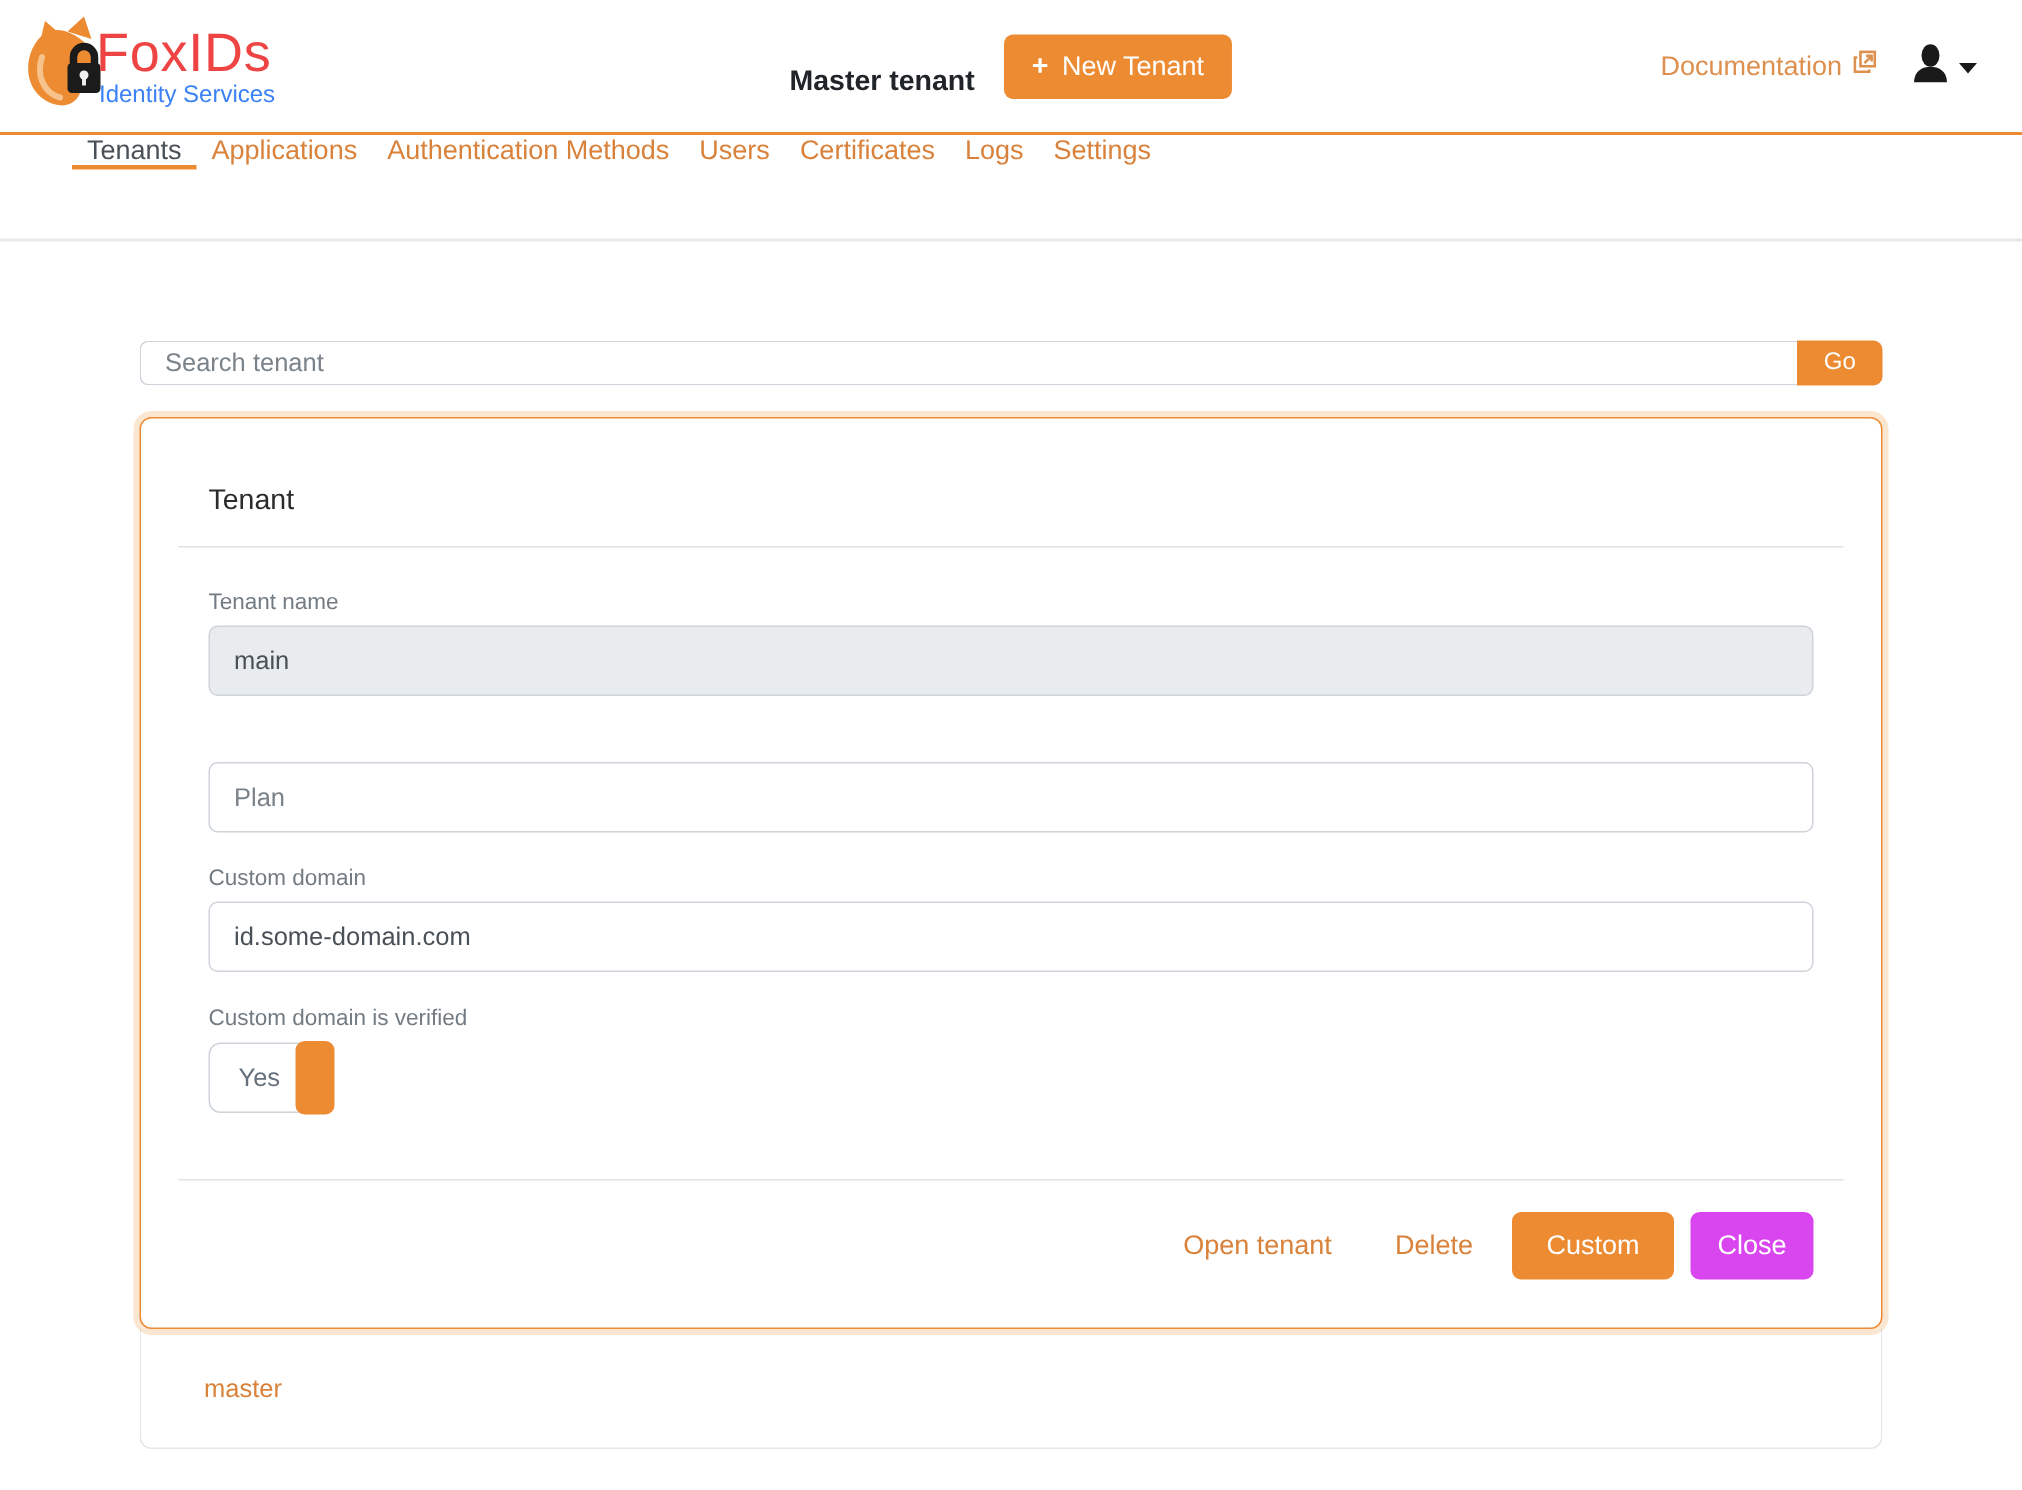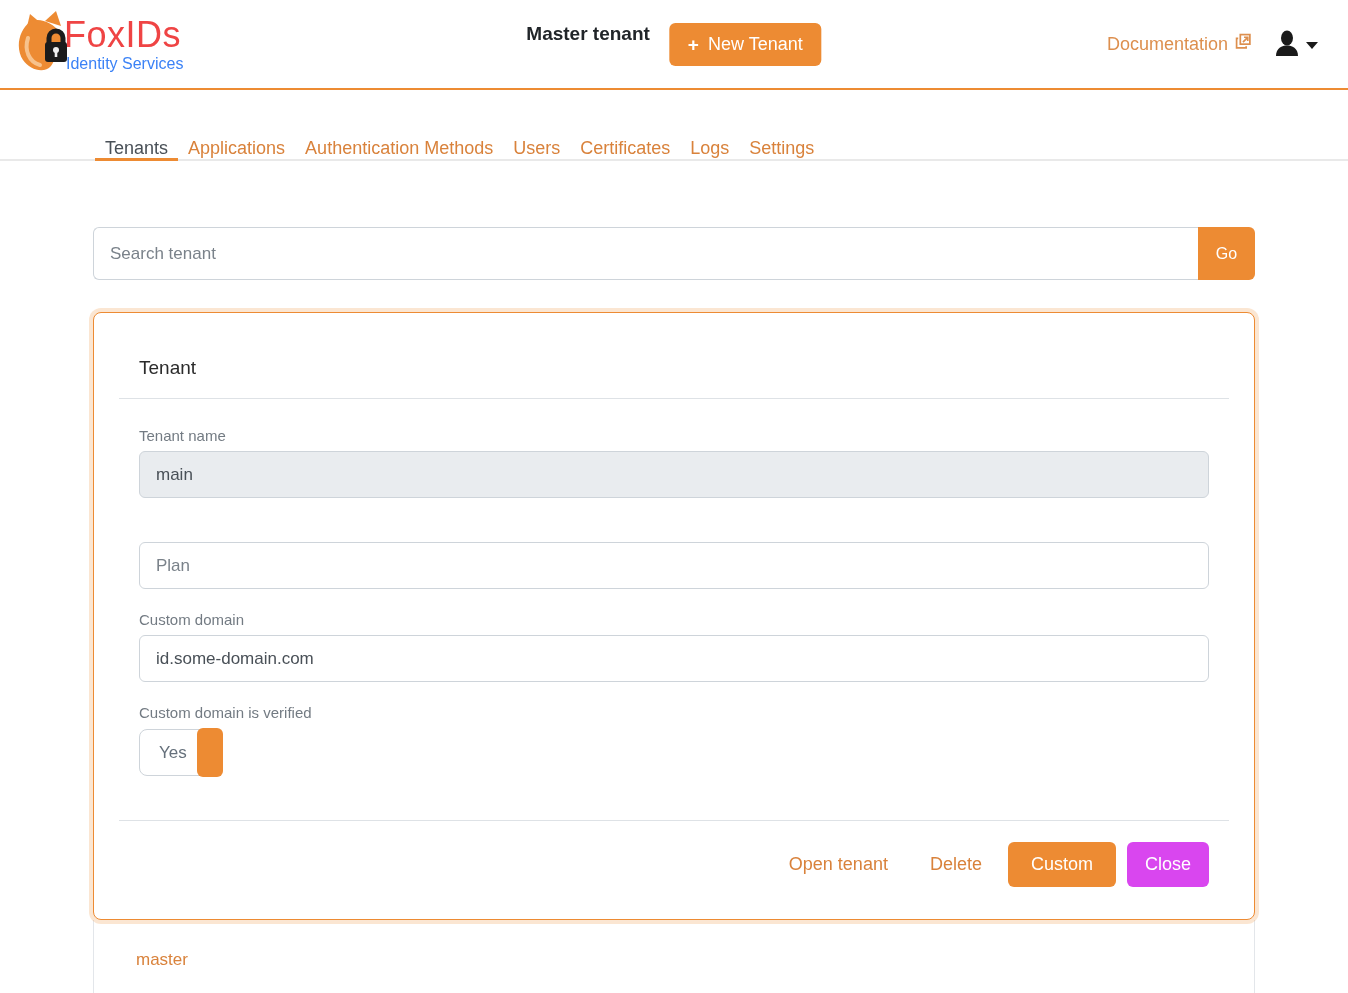--- a/index.html
+++ b/index.html
@@ -10,55 +10,55 @@
   .header {
     position: relative; height: 90px; display: flex; align-items: center;
     padding: 0 30px 0 16px; border-bottom: 2px solid #ed8b33; background: #fff;
   }
   .brand { display: flex; align-items: center; }
   .brand-text { display: flex; flex-direction: column; margin-left: -6px; margin-top: 2px; }
   .brand-name { font-size: 36px; font-weight: 400; color: #ef4444; letter-spacing: 0.5px; line-height: 36px; }
   .brand-tagline { font-size: 16px; color: #3b82f6; margin-top: 2px; margin-left: 2px; }
   .header-center {
     position: absolute; left: 50%; transform: translateX(-50%);
-    display: flex; align-items: flex-start; gap: 19px;
+    display: flex; align-items: flex-end; gap: 19px;
   }
   .page-title { font-size: 19px; font-weight: 700; color: #212529; }
   .btn { border: none; cursor: pointer; font-family: inherit; }
   .btn-primary {
     background: #ed8b33; color: #fff; font-size: 18px;
     padding: 11px 19px; border-radius: 6px; display: inline-flex; align-items: center;
   }
   .plus-glyph { font-weight: 700; font-size: 19px; margin-right: 9px; line-height: 1; }
   .header-right { margin-left: auto; display: flex; align-items: center; gap: 22px; }
   .doc-link { color: #dd8f4e; font-size: 18px; text-decoration: none; display: inline-flex; align-items: center; gap: 7px; }
   .user-menu { display: flex; align-items: center; gap: 6px; cursor: pointer; }
   .caret-down {
     width: 0; height: 0; border-left: 6px solid transparent; border-right: 6px solid transparent;
     border-top: 7px solid #1a1a1a; margin-top: 2px;
   }
 
   
   .nav-tabs {
-    display: flex; align-items: flex-end; height: 71px; padding-left: 95px;
+    display: flex; align-items: flex-start; height: 71px; padding-left: 48px;
     border-bottom: 2px solid #e9e9e9; background: #fff;
   }
   .tab {
     position: relative; display: flex; align-items: center; padding: 0 10px;
     font-size: 18px; color: #d9823b; cursor: pointer; text-decoration: none;
   }
   .tab.active { color: #495057; }
   .tab.active::after {
     content: ""; position: absolute; left: 0; right: 0; bottom: -2px; height: 3px; background: #ed8b33;
   }
 
   
   .content { width: 1162px; margin: 66px auto 0 auto; }
 
-  .search-group { display: flex; height: 53px; margin-bottom: 32px; border-radius: 12px; }
+  .search-group { display: flex; height: 30px; margin-bottom: 21px; border-radius: 12px; }
   .search-input {
     flex: 1; border: 1px solid #ced4da; border-right: none; border-radius: 6px 0 0 6px;
     padding: 0 16px; font-size: 17px; color: #495057; font-family: inherit; outline: none;
   }
   .search-input::placeholder { color: #7a828a; }
   .btn-go {
     width: 57px; background: #ed8b33; color: #fff; font-size: 16px;
     border-radius: 0 6px 6px 0;
   }
 

